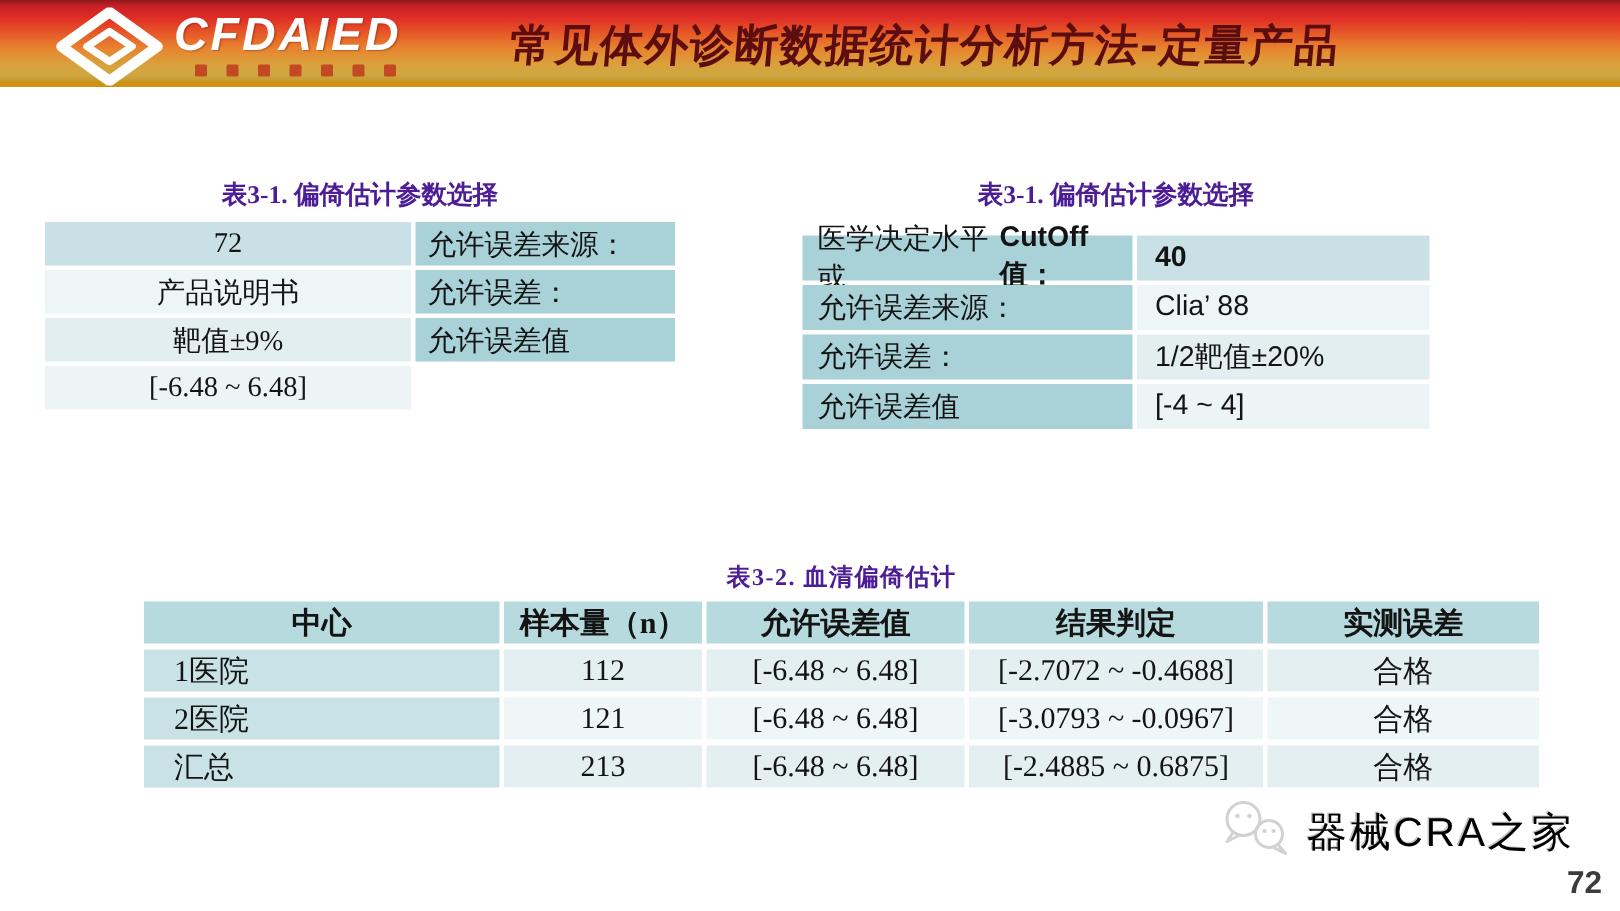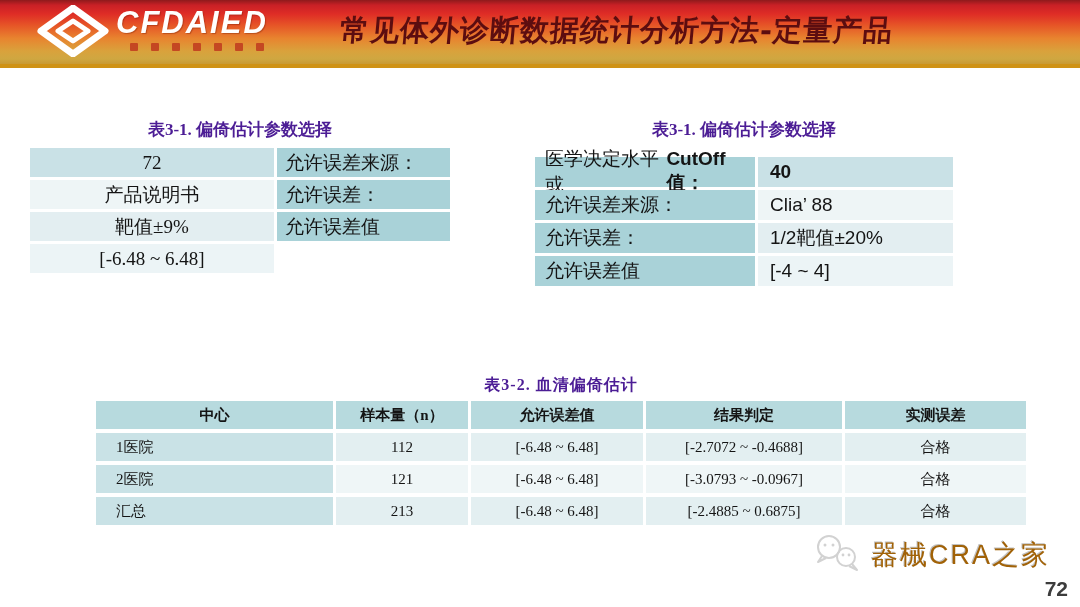--- a/index.html
+++ b/index.html
@@ -7,21 +7,21 @@
   body {
     position:relative;
     background:#ffffff;
     font-family:"Liberation Serif", serif;
     color:#141414;
     overflow:hidden;
   }
 
   
   .header {
-    position:absolute; top:0; left:0; width:1080px; height:68px;
+    position:absolute; top:0; left:0; width:1080px; height:58px;
     background:linear-gradient(180deg,
       #8f1a1c 0%, #c92026 8%, #df2d26 22%, #e65627 40%,
       #e8842f 60%, #d9a23c 80%, #cfa741 92%, #c99a33 100%);
     border-bottom:4px solid #cf9215;
   }
   .logo { position:absolute; left:36px; top:5px; display:flex; align-items:flex-start; }
   .logo-right { display:flex; flex-direction:column; margin-left:6px; }
   .logo-text {
     font-family:"Liberation Sans", sans-serif;
     font-style:italic; font-weight:bold; font-size:31px;
@@ -66,31 +66,31 @@
            font-family:"Liberation Sans", sans-serif;margin-top:16px; }
   .gridR .cell { height:30px; font-size:19px; }
   .lblR { background:#a9d2d8; padding-left:10px; }
   .valR { padding-left:12px; justify-content:flex-start; }
   .bold { font-weight:bold; }
 
   
   .tblB { position:absolute; left:96px; top:341px; width:930px; }
   .tblB .tbl-title { font-size:16px; margin-bottom:5px; letter-spacing:1px; }
   .gridB { display:grid; grid-template-columns:237px 132px 172px 196px 1fr; gap:4px 3px; }
-  .gridB .cell { height:28px; font-size:15px; justify-content:center; }
+  .gridB .cell { height:28px; font-size:20px; justify-content:center; }
   .bh { background:#b7dade; font-weight:bold; }
   .bc1 { background:#c9e2e6; justify-content:flex-start !important; padding-left:20px; }
   .bra { background:#e3eff1; }
   .brb { background:#eff6f7; }
 
   
   .watermark { position:absolute; right:30px; bottom:30px; display:flex; align-items:center; gap:6px; }
   .wm-text {
     font-family:"Liberation Sans", sans-serif; font-size:27px; letter-spacing:2px;
-    color:#a16207; text-shadow:1px 1px 0 #ffffff, -1px -1px 0 #c2c2c2;
+    color:#000000; text-shadow:1px 1px 0 #ffffff, -1px -1px 0 #c2c2c2;
   }
   .pageno {
     position:absolute; right:12px; bottom:6px;
     font-family:"Liberation Sans", sans-serif; font-weight:bold;
     font-size:21px; color:#3c3c3c;
   }
 </style>
 </head>
 <body>
 

